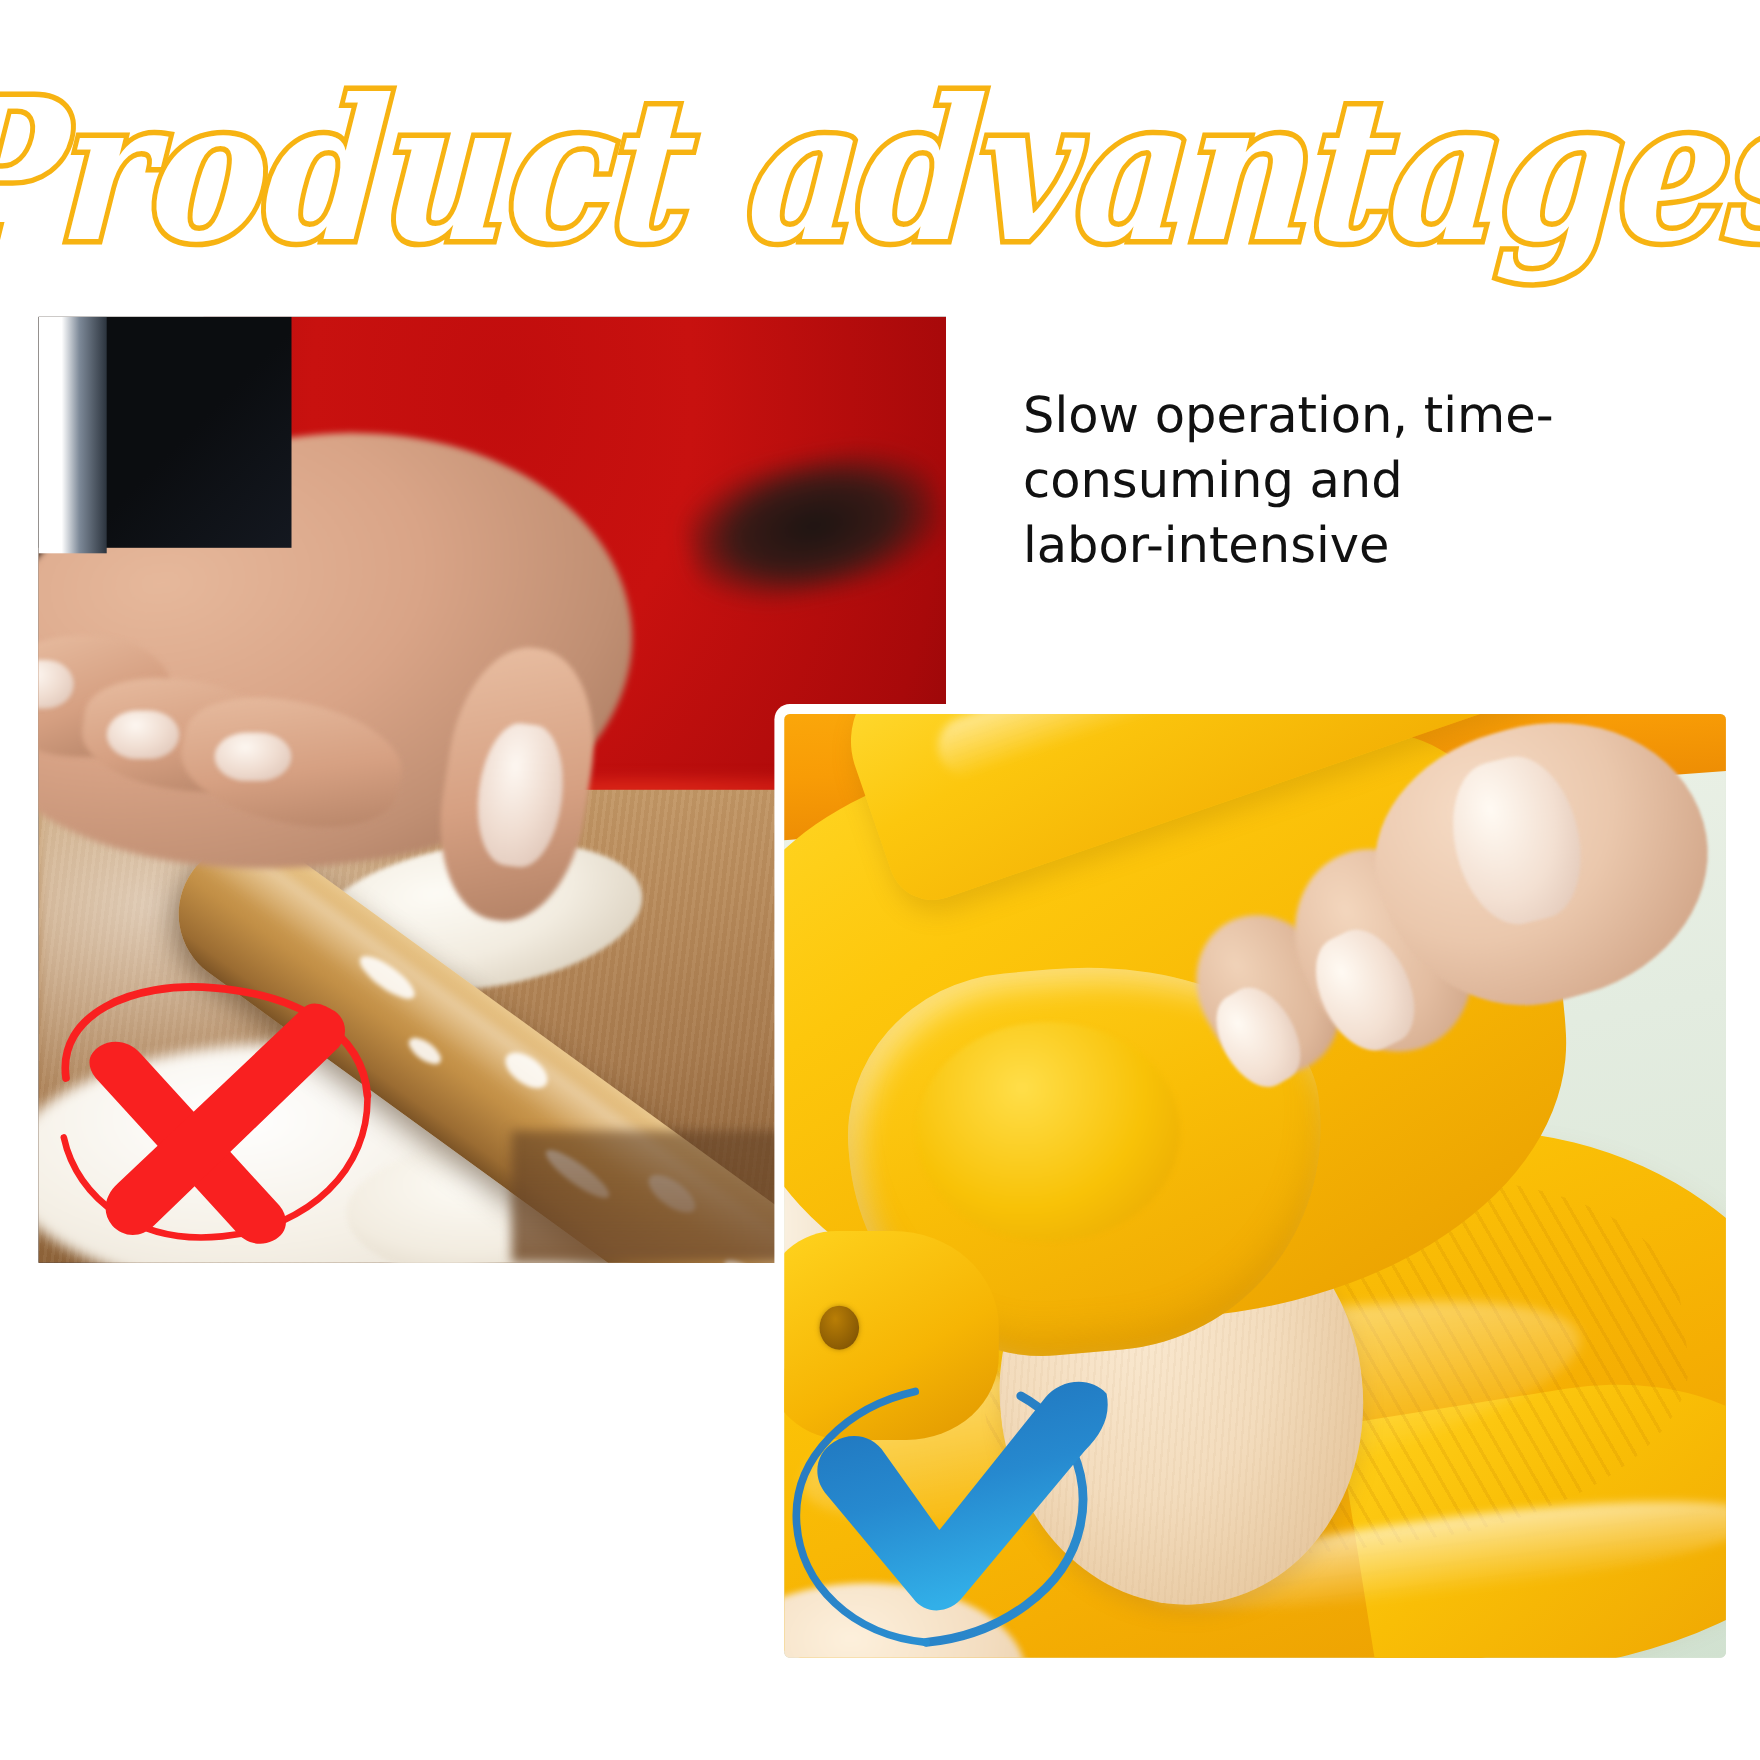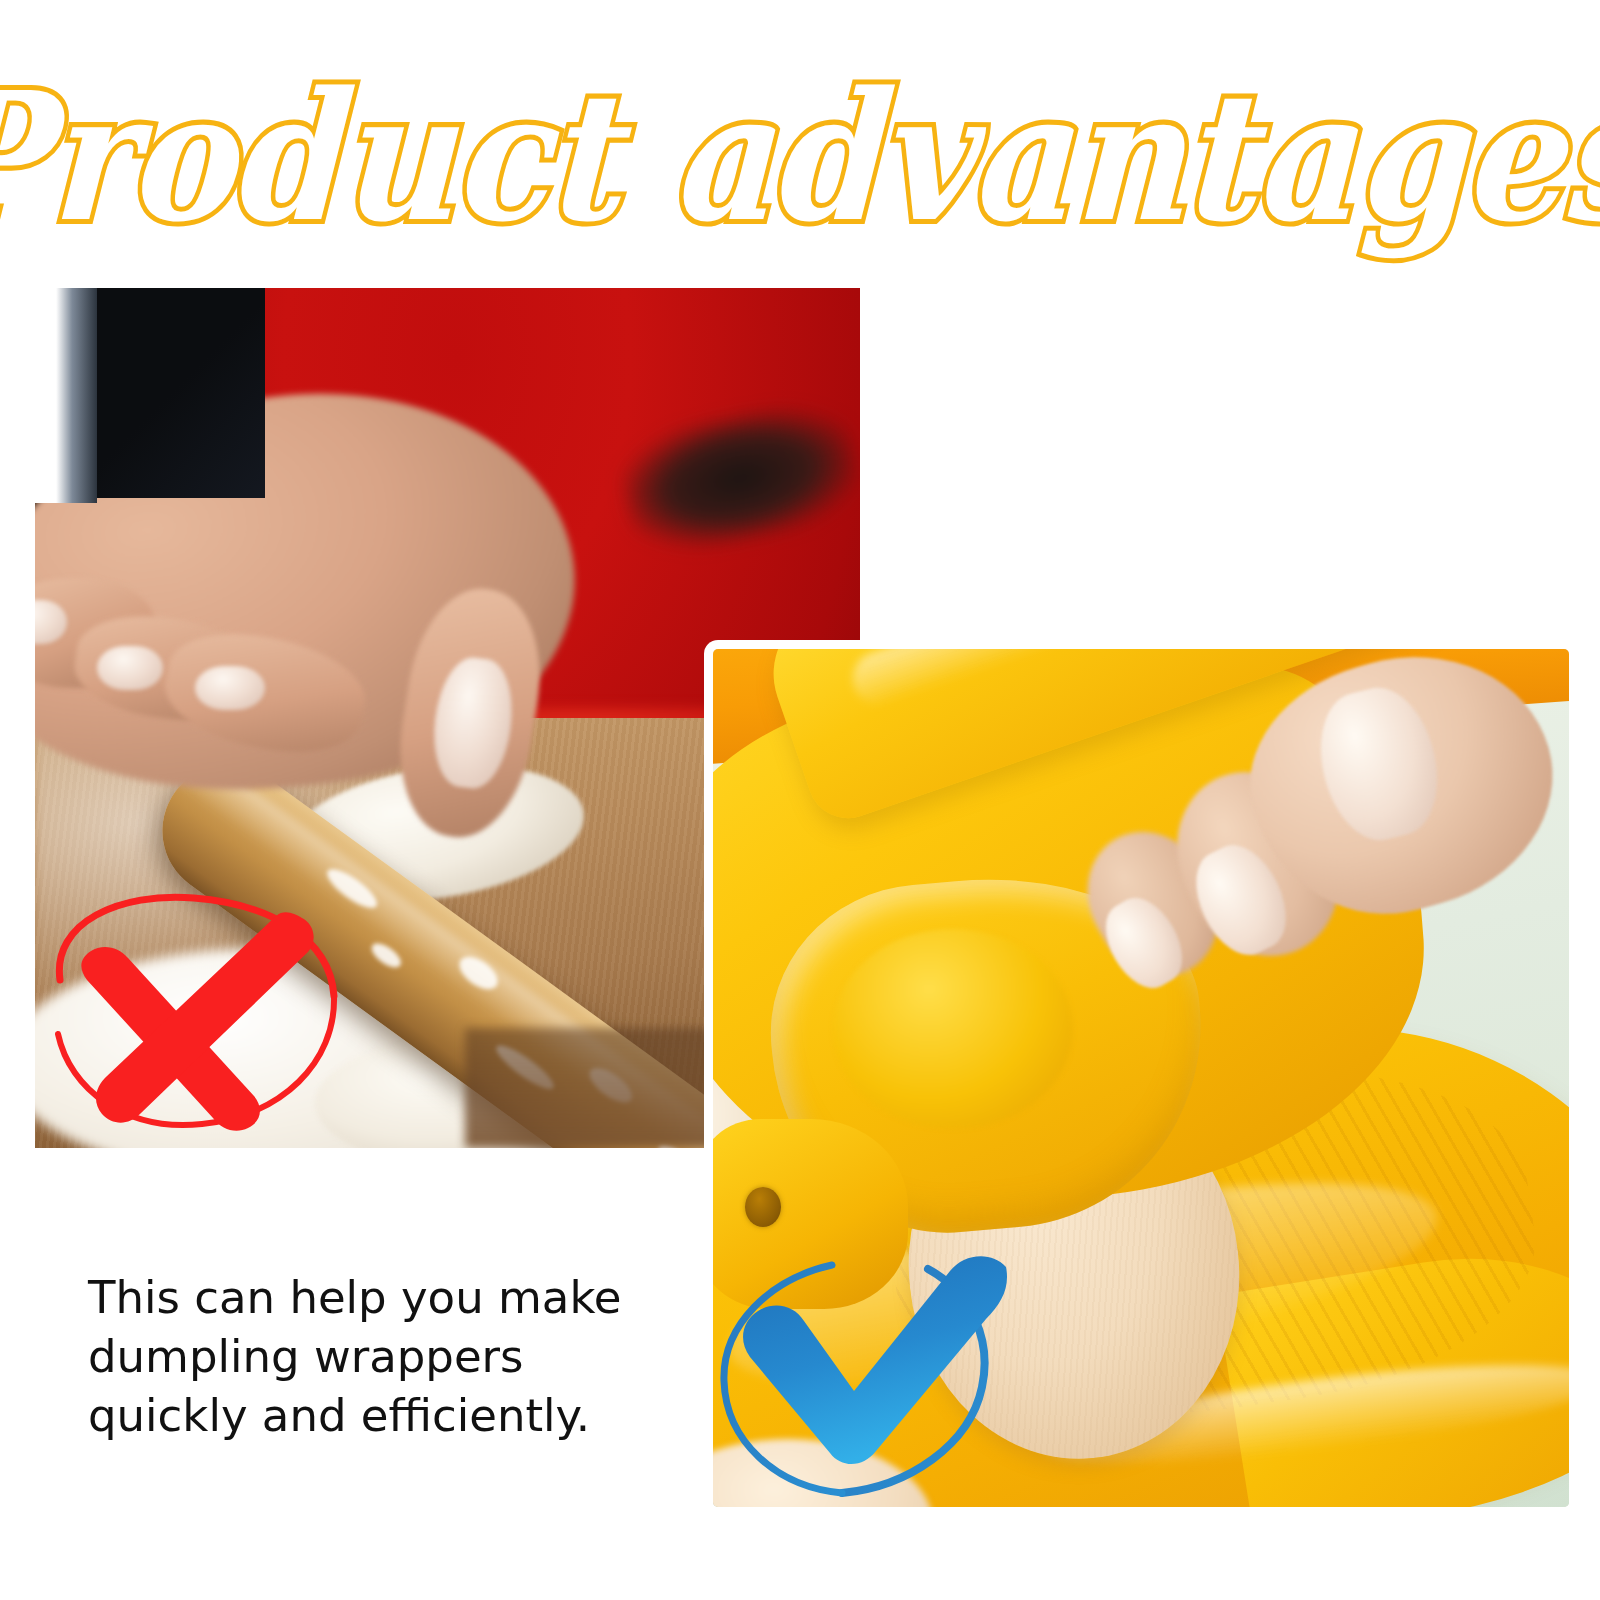--- a/index.html
+++ b/index.html
@@ -436,17 +436,17 @@
           <stop offset="0%" stop-color="#2878BE"></stop>
           <stop offset="100%" stop-color="#2A8FD2"></stop>
         </linearGradient>
       </defs>
       <path d="M218 24 C262 48 282 96 272 142 C260 200 198 242 132 248" fill="none" stroke="url(#rgrad)" stroke-width="8" stroke-linecap="round"></path>
       <path d="M132 248 C66 242 16 196 14 136 C12 80 60 34 122 20" fill="none" stroke="url(#rgrad)" stroke-width="7" stroke-linecap="round"></path>
       <path d="M296 22 C300 42 292 58 276 74 L166 206 C154 222 132 224 120 208 L40 112 C28 96 32 76 48 66 C64 56 84 60 94 76 L144 146 L240 26 C254 8 282 6 296 22 Z" fill="url(#cgrad)"></path>
     </svg>
   </div>
 
-  <div class="body-text" id="text-help">This can help you make
-dumpling wrappers
-quickly and efficiently.</div>
+  <div class="body-text" id="text-slow">Slow operation, time-
+consuming and
+labor-intensive</div>
 
 </div>
 
 </body></html>

